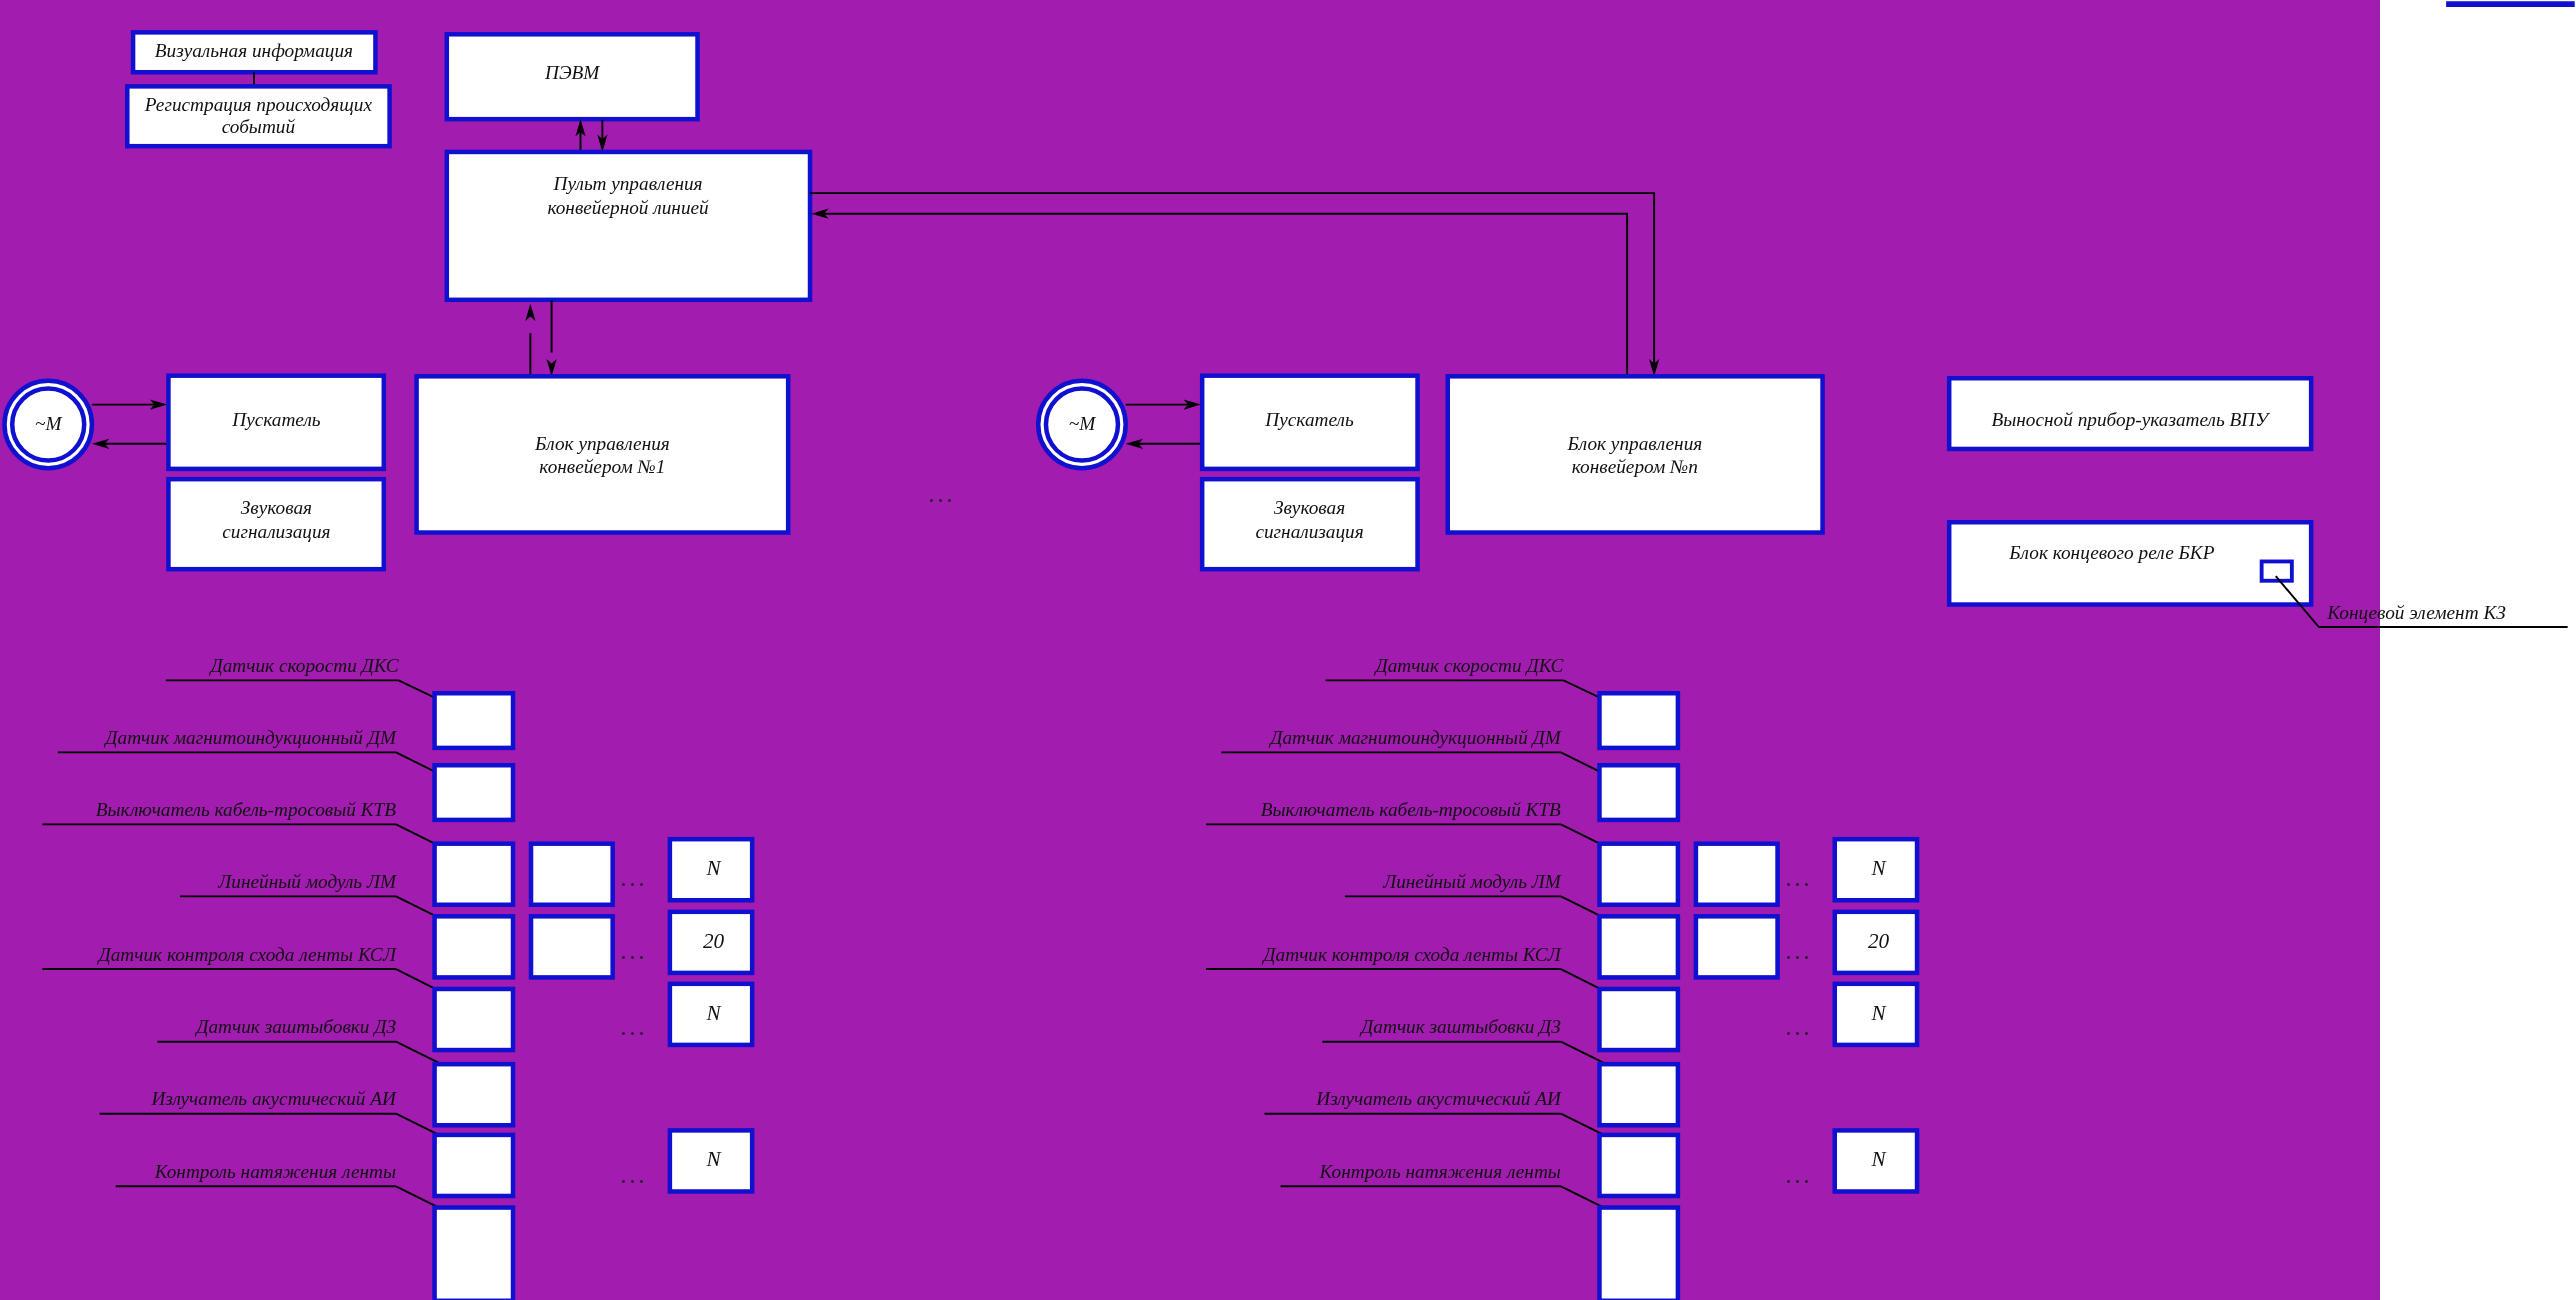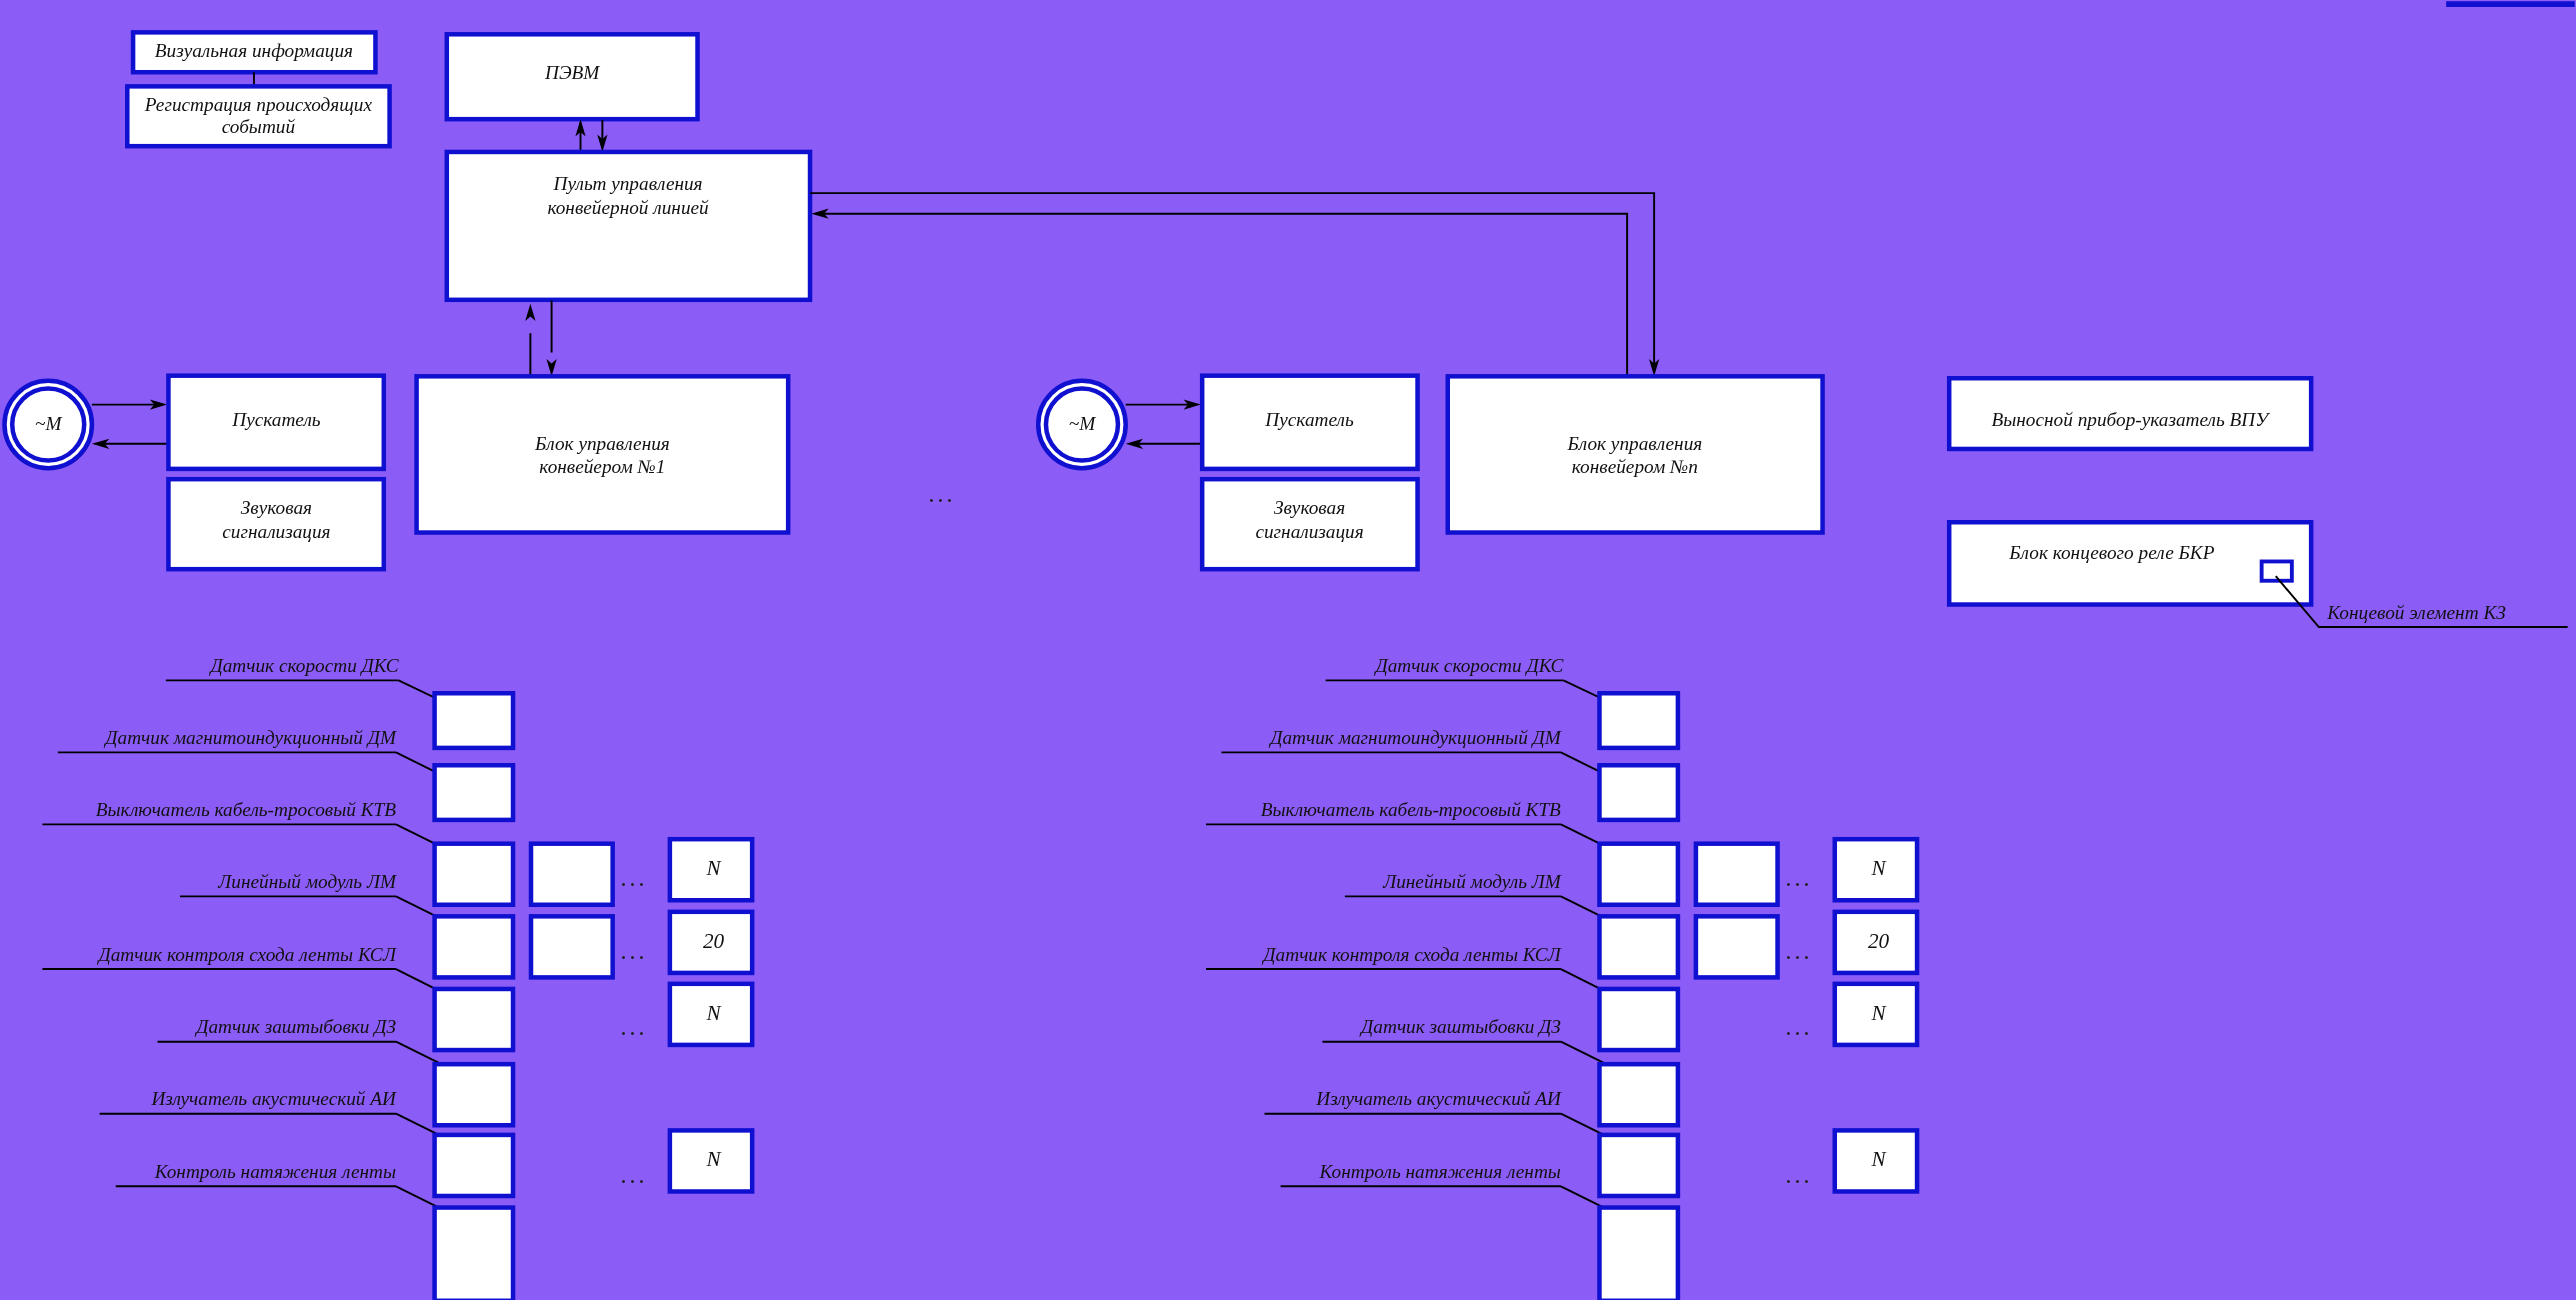--- a/index.html
+++ b/index.html
@@ -1,18 +1,18 @@
 <!DOCTYPE html>
 <html style="font-size:10.3px"><head>
 <meta charset="utf-8">
 <style>
   html,body{margin:0;padding:0;background:#ffffff;}
   body{width:2576px;height:1301px;overflow:hidden;
        font-family:"Liberation Sans", sans-serif;}
-  #stage{position:relative;width:2576px;height:1301px;background:#8b5cf6;}
+  #stage{position:relative;width:2380px;height:1301px;background:#a21caf;}
   svg.diagram{position:absolute;top:0;left:0;width:2576px;height:1301px;}
   .bx{fill:#ffffff;stroke:#1010d0;stroke-width:7;}
   .bx-thin{fill:#ffffff;stroke:#1010d0;stroke-width:6;}
   .circ{fill:#ffffff;stroke:#1010d0;stroke-width:7;}
   .wire{stroke:#000000;stroke-width:3;fill:none;}
   .leader{stroke:#000000;stroke-width:3;fill:none;}
   .lbl{font-family:"Liberation Serif", serif;font-style:italic;
        font-size:30px;fill:#111111;dominant-baseline:middle;}
   .lbl-c{text-anchor:middle;}
   .lbl-e{text-anchor:end;}

